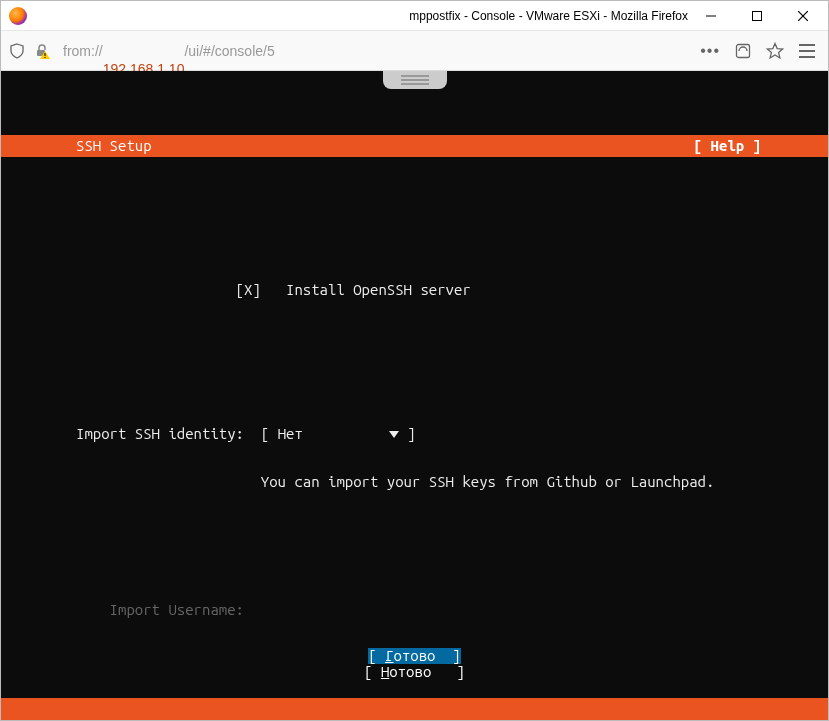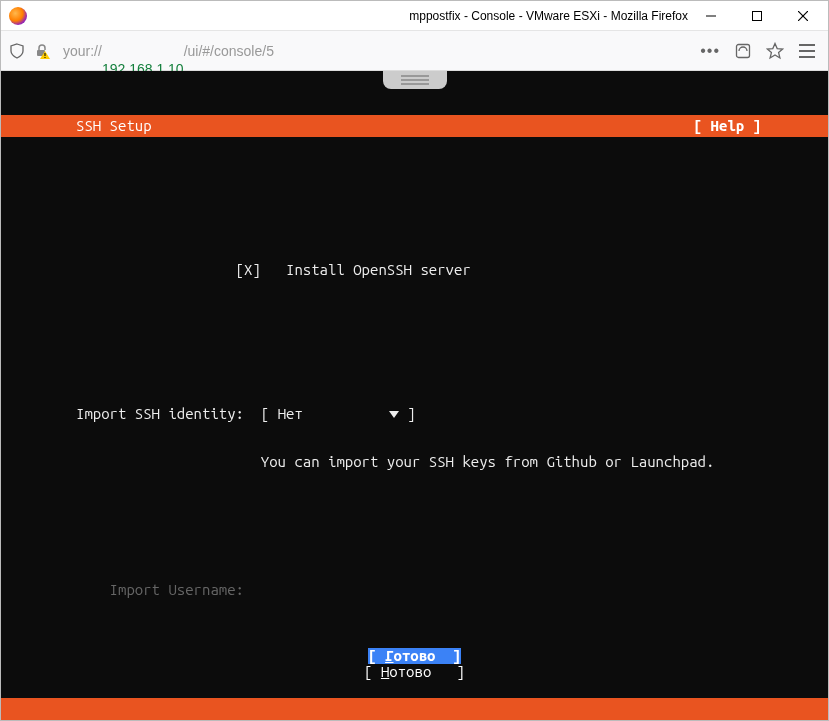--- a/index.html
+++ b/index.html
@@ -69,21 +69,21 @@
     }
     .urlbar {
       flex: 1;
       height: 28px;
       display: flex;
       align-items: center;
       font-size: 14px;
       color: #999;
       padding: 0 4px;
     }
-    .url-bold { color: #15803d; margin-top: 36px; }
+    .url-bold { color: #c2410c; margin-top: 36px; }
     .tb-right {
       display: flex; align-items: center; gap: 14px;
       padding-right: 4px;
       color: #666;
     }
     .tb-icon {
       width: 18px; height: 18px;
       display: flex; align-items: center; justify-content: center;
       cursor: pointer;
     }
@@ -124,21 +124,21 @@
       white-space: pre;
     }
     .orange-bar {
       background: #e95420;
       height: 22px;
       display: flex;
       align-items: center;
       padding: 0 67px 0 75px;
       justify-content: space-between;
       color: #ffffff;
-      margin-top: 12px;
+      margin-top: 32px;
     }
     .help-text { letter-spacing: 0; font-weight: bold; }
     .body-area {
       padding: 13px 0 0 75px;
     }
     .line { white-space: pre; min-height: 16px; }
     .gray { color: #666666; margin-top: 32px; }
     .dropdown-caret {
       display: inline-block;
       width: 0; height: 0;
@@ -155,22 +155,21 @@
       display: flex; flex-direction: column; align-items: center;
     }
     .tui-btn {
       font-family: inherit;
       font-size: 15px;
       line-height: 16px;
       white-space: pre;
       color: #ffffff;
     }
     .tui-btn.selected {
-      background: #3b82f6;
-      font-weight: bold;
+      background: #0369a1;
     }
     .tui-btn .btn-underline { text-decoration: underline; }
     .orange-bottom {
       position: absolute;
       bottom: 0; left: 0; right: 0;
       height: 22px;
       background: #e95420;
     }
   </style>
 </head>
@@ -209,21 +208,21 @@
     <div class="lock-warn">
       <svg width="18" height="18" viewBox="0 0 18 18">
         <rect x="4" y="8" width="8" height="6" fill="#888" rx="1"></rect>
         <path d="M6 8 V6 a3 3 0 0 1 6 0 V8" fill="none" stroke="#888" stroke-width="1.5"></path>
         <polygon points="12,9 17,17 7,17" fill="#ffcc00"></polygon>
         <rect x="11.5" y="11" width="1" height="3" fill="#000"></rect>
         <rect x="11.5" y="15" width="1" height="1" fill="#000"></rect>
       </svg>
     </div>
     <div class="urlbar">
-      <span>your://</span>
+      <span>from://</span>
         <span class="url-bold">192.168.1.10</span>
         <span>/ui/#/console/5</span>
     </div>
     <div class="tb-right">
       <div class="dots">•••</div>
       <div class="tb-icon">
         <svg width="18" height="18" viewBox="0 0 18 18">
             <rect x="2.5" y="2.5" width="13" height="13" rx="2" fill="none" stroke="#666" stroke-width="1.3"></rect>
             <path d="M5 9 a4 4 0 0 1 8 0" fill="none" stroke="#666" stroke-width="1.3"></path>
           </svg>

